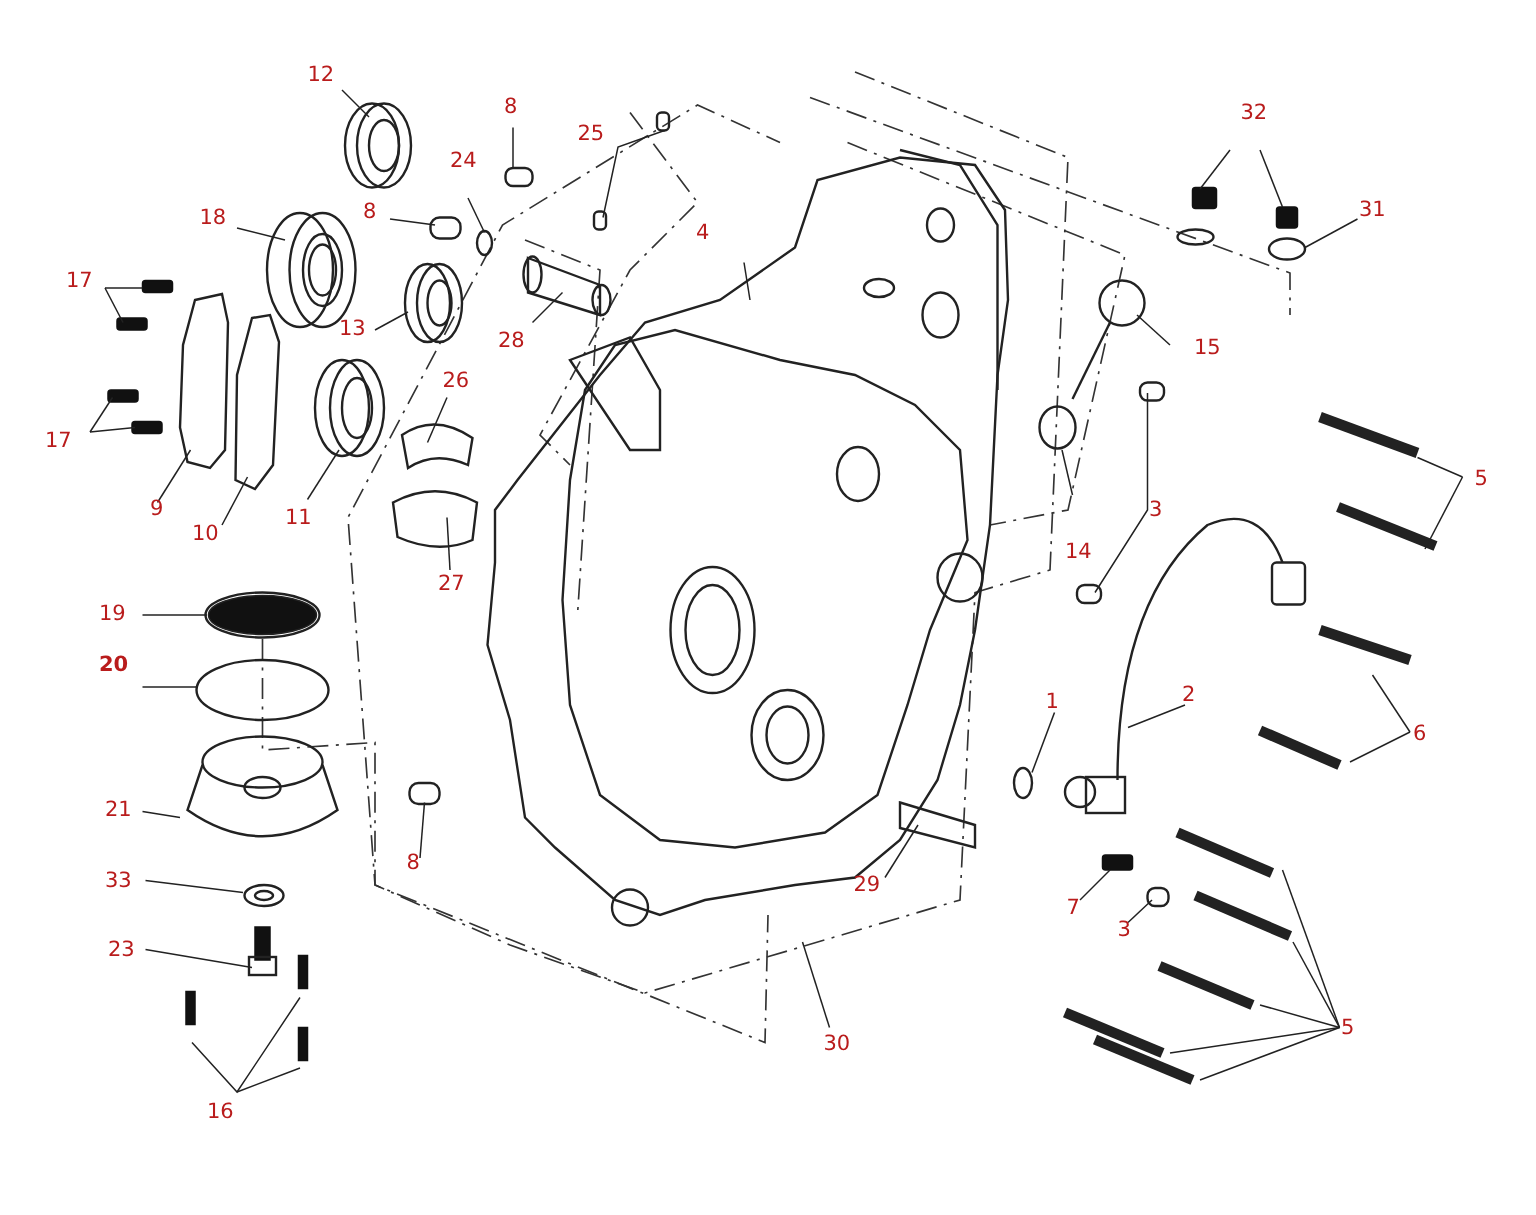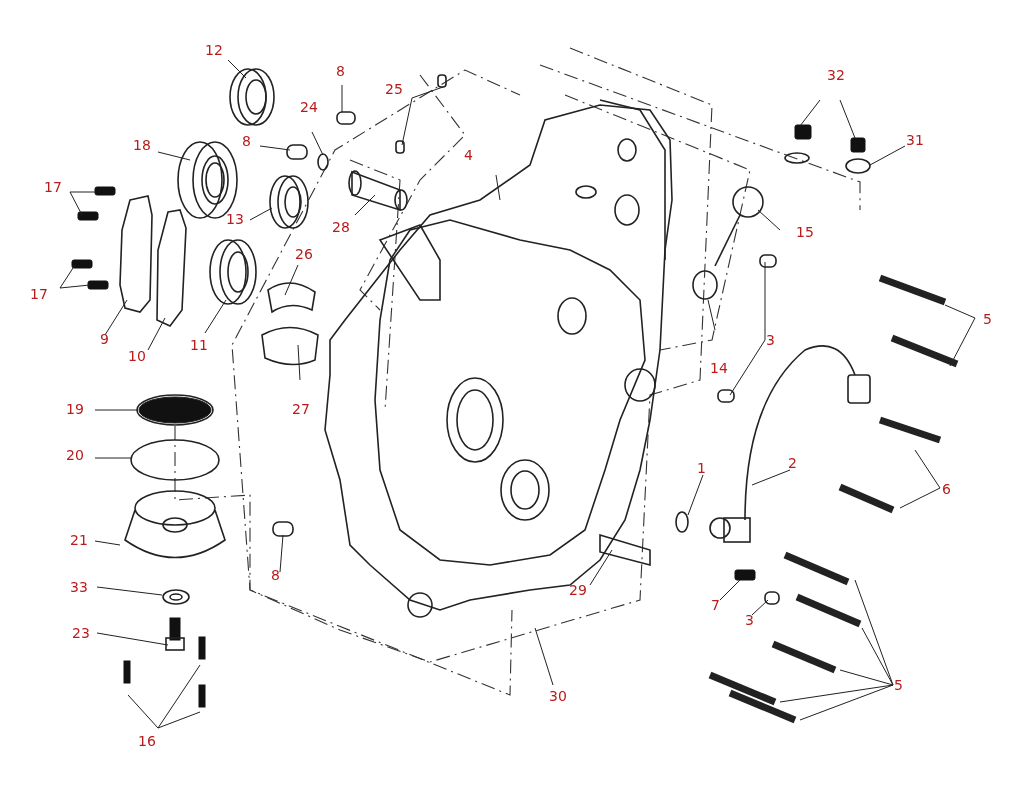--- a/index.html
+++ b/index.html
@@ -235,23 +235,23 @@
 <div class="lbl" style="left:133px;top:138px;">18</div>
 <div class="lbl" style="left:464px;top:148px;">4</div>
 <div class="lbl" style="left:44px;top:180px;">17</div>
 <div class="lbl" style="left:226px;top:212px;">13</div>
 <div class="lbl" style="left:332px;top:220px;">28</div>
 <div class="lbl" style="left:295px;top:247px;">26</div>
 <div class="lbl" style="left:30px;top:287px;">17</div>
 <div class="lbl" style="left:100px;top:332px;">9</div>
 <div class="lbl" style="left:128px;top:349px;">10</div>
 <div class="lbl" style="left:190px;top:338px;">11</div>
-<div class="lbl" style="left:292px;top:382px;margin-top:20px;">27</div>
+<div class="lbl" style="left:292px;top:382px;">27</div>
 <div class="lbl" style="left:66px;top:402px;">19</div>
-<div class="lbl" style="left:66px;top:448px;">20</div>
+<div class="lbl" style="left:66px;top:436px;font-weight:bold;">20</div>
 <div class="lbl" style="left:70px;top:533px;">21</div>
 <div class="lbl" style="left:70px;top:580px;">33</div>
 <div class="lbl" style="left:72px;top:626px;">23</div>
 <div class="lbl" style="left:138px;top:734px;">16</div>
 <div class="lbl" style="left:271px;top:568px;">8</div>
 <div class="lbl" style="left:569px;top:583px;">29</div>
 <div class="lbl" style="left:549px;top:689px;">30</div>
 <div class="lbl" style="left:827px;top:68px;">32</div>
 <div class="lbl" style="left:906px;top:133px;text-align:right;">31</div>
 <div class="lbl" style="left:796px;top:225px;text-align:center;">15</div>

